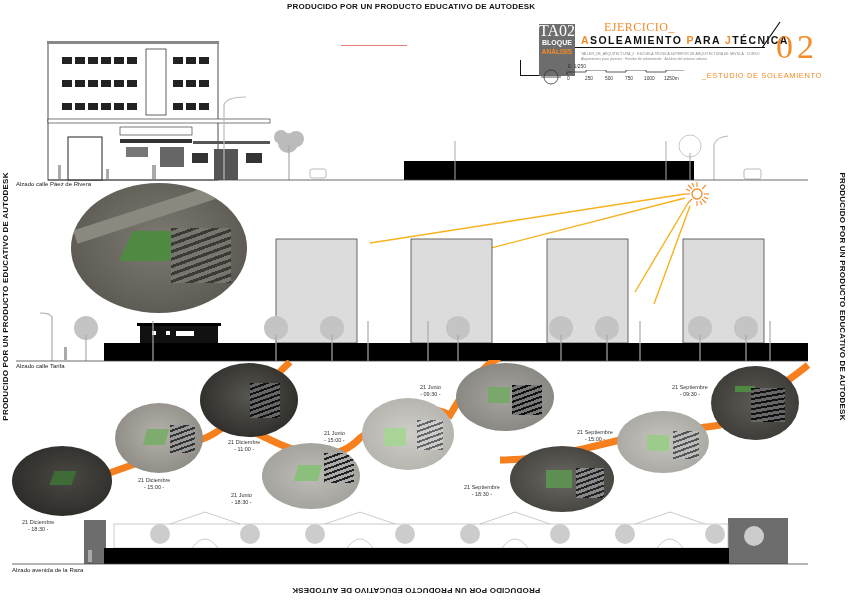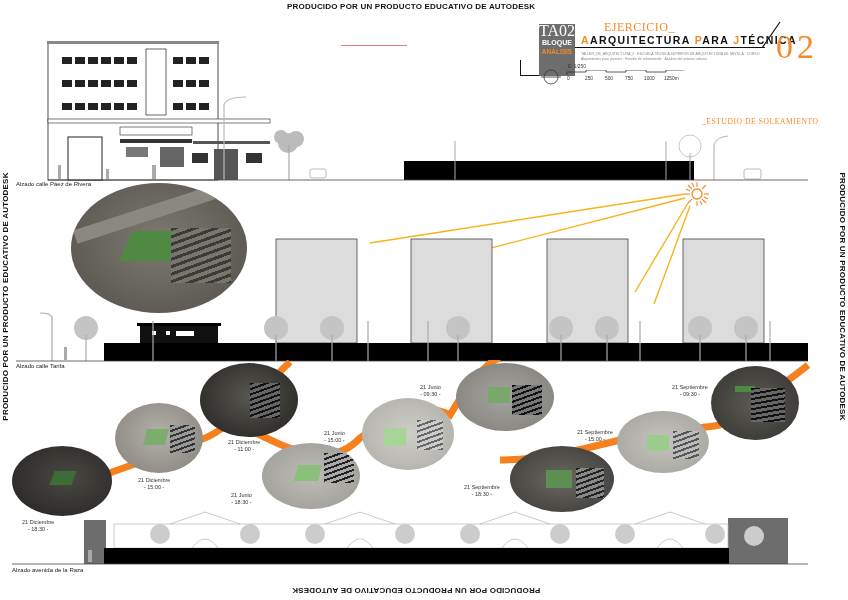--- a/index.html
+++ b/index.html
@@ -14,21 +14,21 @@
   
   .tb-box{left:539px;top:24px;width:36px;height:52px;background:#6d6d6d;color:#fff;text-align:center;}
   .tb-code{font-family:"Liberation Serif",serif;font-size:16px;line-height:14px;}
   .tb-bloque{font-size:7px;font-weight:bold;line-height:9px;}
   .tb-analisis{font-size:6.5px;font-weight:bold;color:#f28c28;line-height:9px;}
   .tb-ej{left:604px;top:20px;font-family:"Liberation Serif",serif;font-size:12px;color:#f28c28;letter-spacing:0.5px;}
   .tb-title{left:581px;top:34px;font-size:10.5px;font-weight:bold;letter-spacing:1.4px;color:#111;}
   .tb-title .o{color:#f28c28;}
   .tb-num{left:776px;top:28px;font-family:"Liberation Serif",serif;font-size:34px;color:#f28c28;letter-spacing:4px;}
   .tb-fine{left:581px;top:52px;font-size:3.5px;color:#888;line-height:5px;white-space:nowrap;}
-  .tb-study{left:702px;top:71px;font-family:Liberation Serif, serif;font-size:7.5px;color:#f28c28;letter-spacing:0.6px;margin-top:46px;}
+  .tb-study{left:702px;top:71px;font-family:Liberation Sans, sans-serif;font-size:7.5px;color:#f28c28;letter-spacing:0.6px;}
   .scale-lbl{font-size:4.8px;color:#333;}
   .ellipse{position:absolute;border-radius:50%;overflow:hidden;}
   .elv-label{font-size:6px;color:#222;}
 </style>
 </head>
 <body>
 
 <div class="abs wm wm-top">PRODUCIDO POR UN PRODUCTO EDUCATIVO DE AUTODESK</div>
 <div class="abs wm wm-bottom">PRODUCIDO POR UN PRODUCTO EDUCATIVO DE AUTODESK</div>
 <div class="abs wm wm-left">PRODUCIDO POR UN PRODUCTO EDUCATIVO DE AUTODESK</div>
@@ -39,21 +39,21 @@
 <div>
   <div class="abs" style="left:520px;top:75px;width:20px;height:1px;background:#111;"></div>
   <div class="abs" style="left:520px;top:60px;width:1px;height:16px;background:#111;"></div>
   <div class="abs tb-box">
     <div class="tb-code">TA02</div>
     <div class="tb-bloque">BLOQUE</div>
     <div class="tb-analisis">ANÁLISIS</div>
   </div>
   <div class="abs tb-ej">EJERCICIO_</div>
   <div class="abs tb-title">
-    <span class="o">A</span><span>ARQUITECTURA </span><span class="o">P</span><span>ARA </span><span class="o">J</span><span>TÉCNICA</span>
+    <span class="o">A</span><span>SOLEAMIENTO </span><span class="o">P</span><span>ARA </span><span class="o">J</span><span>TÉCNICA</span>
   </div>
   <div class="abs" style="left:575px;top:47px;width:190px;height:1px;background:#111;"></div>
   <svg class="abs" style="left:760px;top:20px" width="22" height="30">
       <line x1="2" y1="28" x2="20" y2="2" stroke="#111" stroke-width="1.2"></line>
     </svg>
   <div class="abs tb-num">02</div>
   <div class="abs tb-fine">
     <div>TALLER_DE_ARQUITECTURA_2 · ESCUELA TÉCNICA SUPERIOR DE ARQUITECTURA DE SEVILLA · CURSO</div>
     <div>Alojamientos para jóvenes · Estudio de soleamiento · Análisis del entorno urbano</div>
   </div>

